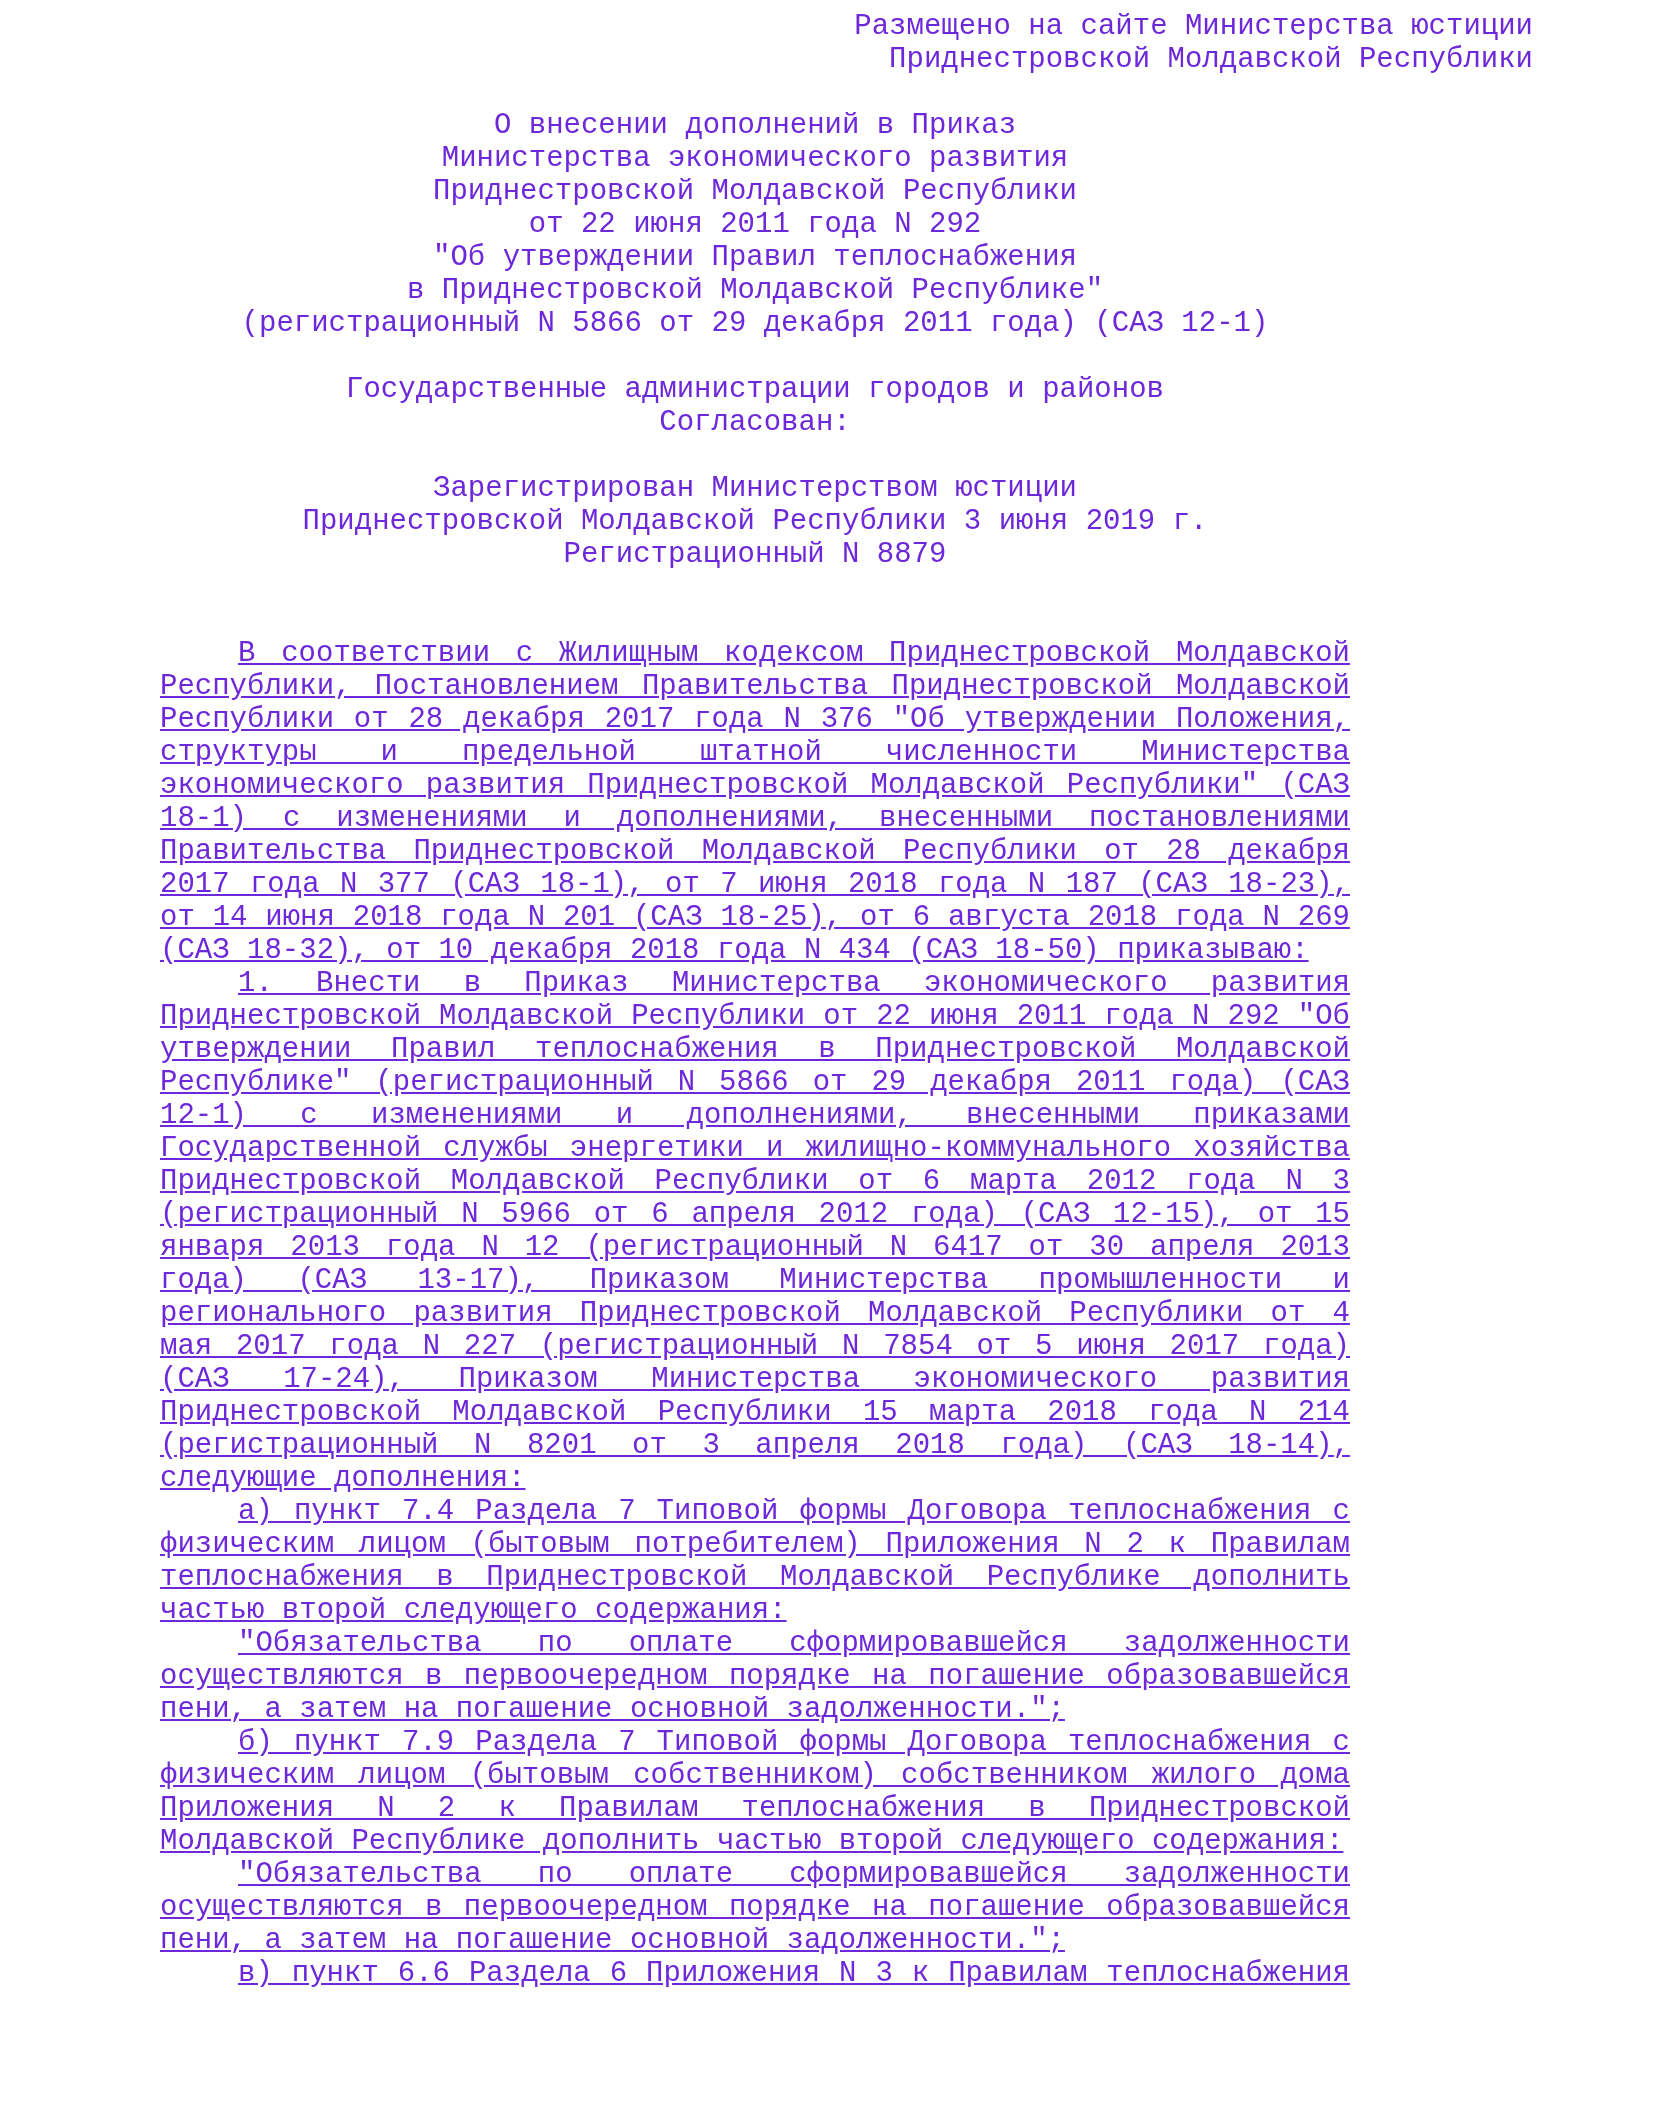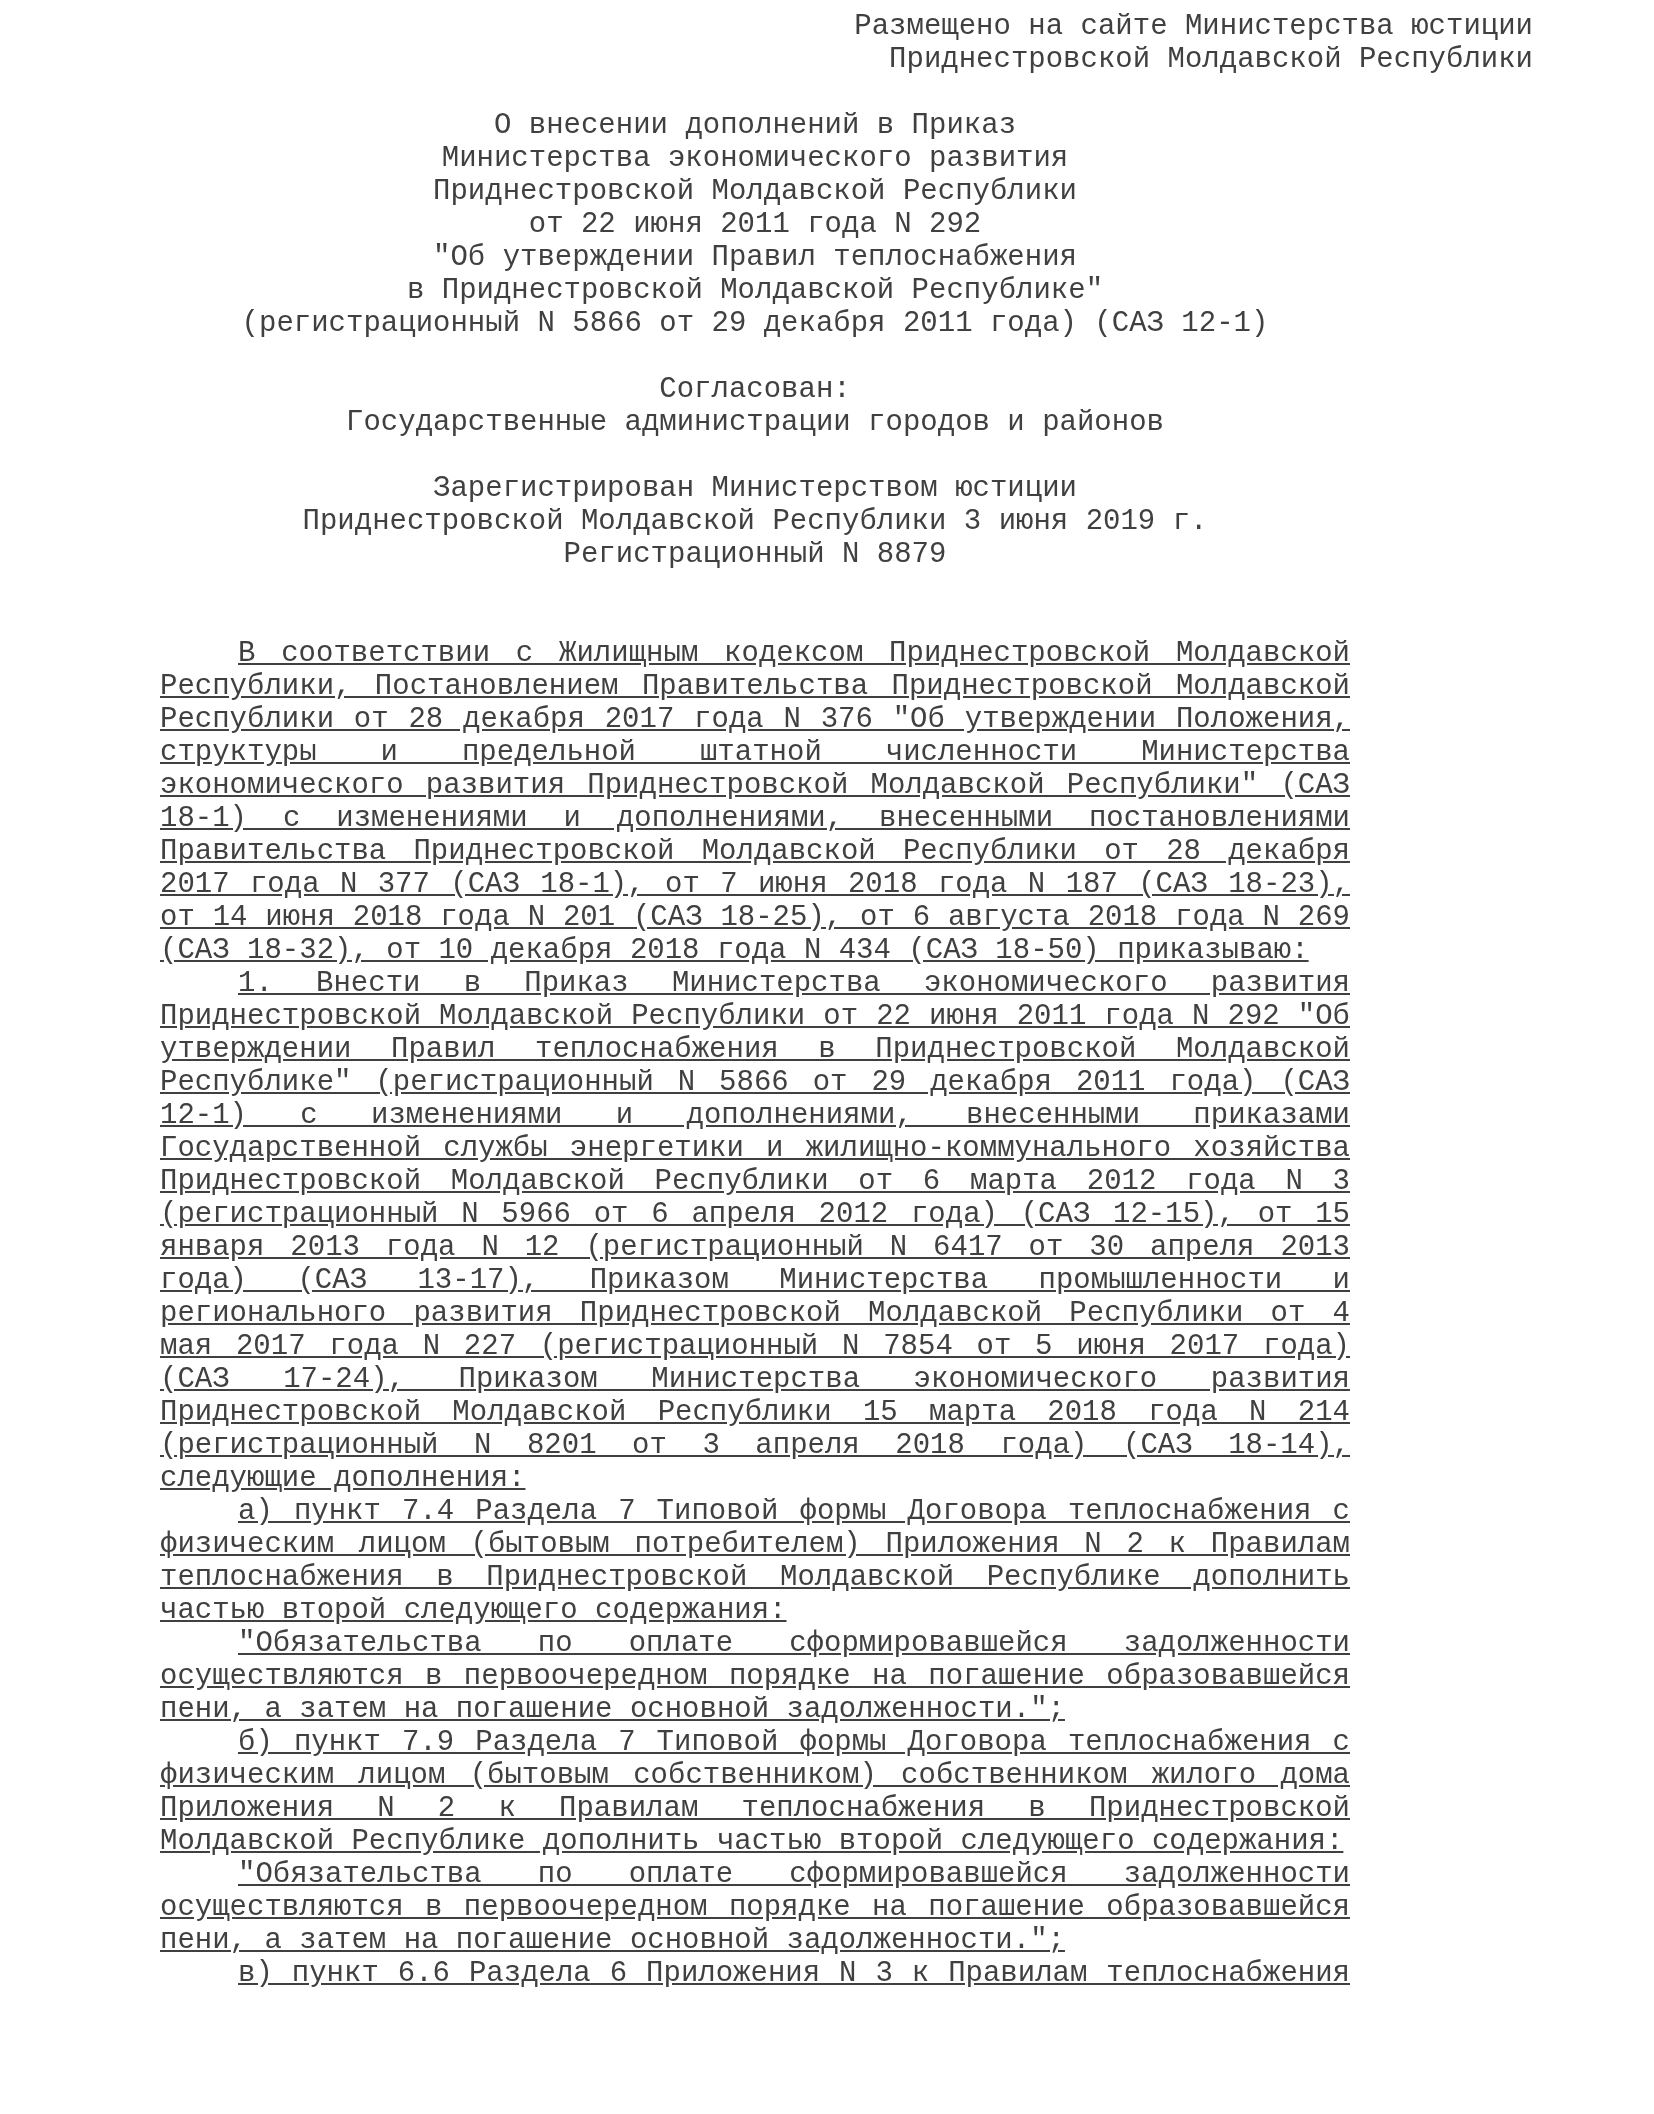--- a/index.html
+++ b/index.html
@@ -49,39 +49,39 @@
     padding-left: 78px;
   }
   .body-line.lastline {
     text-align-last: left;
     -moz-text-align-last: left;
   }
 </style>
 </head>
 <body>
 
-<div class="page" style="background: rgb(255, 255, 255); color: #404040;">
+<div class="page" style="background: rgb(255, 255, 255); color: #6d28d9;">
     <div>
       <div class="line align-right">Размещено на сайте Министерства юстиции</div>
       <div class="line align-right">Приднестровской Молдавской Республики</div>
     </div>
     <div class="line blank"></div>
     <div>
       <div class="line align-center">О внесении дополнений в Приказ</div>
       <div class="line align-center">Министерства экономического развития</div>
       <div class="line align-center">Приднестровской Молдавской Республики</div>
       <div class="line align-center">от 22 июня 2011 года N 292</div>
       <div class="line align-center">"Об утверждении Правил теплоснабжения</div>
       <div class="line align-center">в Приднестровской Молдавской Республике"</div>
       <div class="line align-center">(регистрационный N 5866 от 29 декабря 2011 года) (САЗ 12-1)</div>
     </div>
     <div class="line blank"></div>
     <div>
+      <div class="line align-center">Государственные администрации городов и районов</div>
       <div class="line align-center">Согласован:</div>
-      <div class="line align-center">Государственные администрации городов и районов</div>
     </div>
     <div class="line blank"></div>
     <div>
       <div class="line align-center">Зарегистрирован Министерством юстиции</div>
       <div class="line align-center">Приднестровской Молдавской Республики 3 июня 2019 г.</div>
       <div class="line align-center">Регистрационный N 8879</div>
     </div>
     <div class="line blank"></div>
     <div class="line blank"></div>
     <div>

